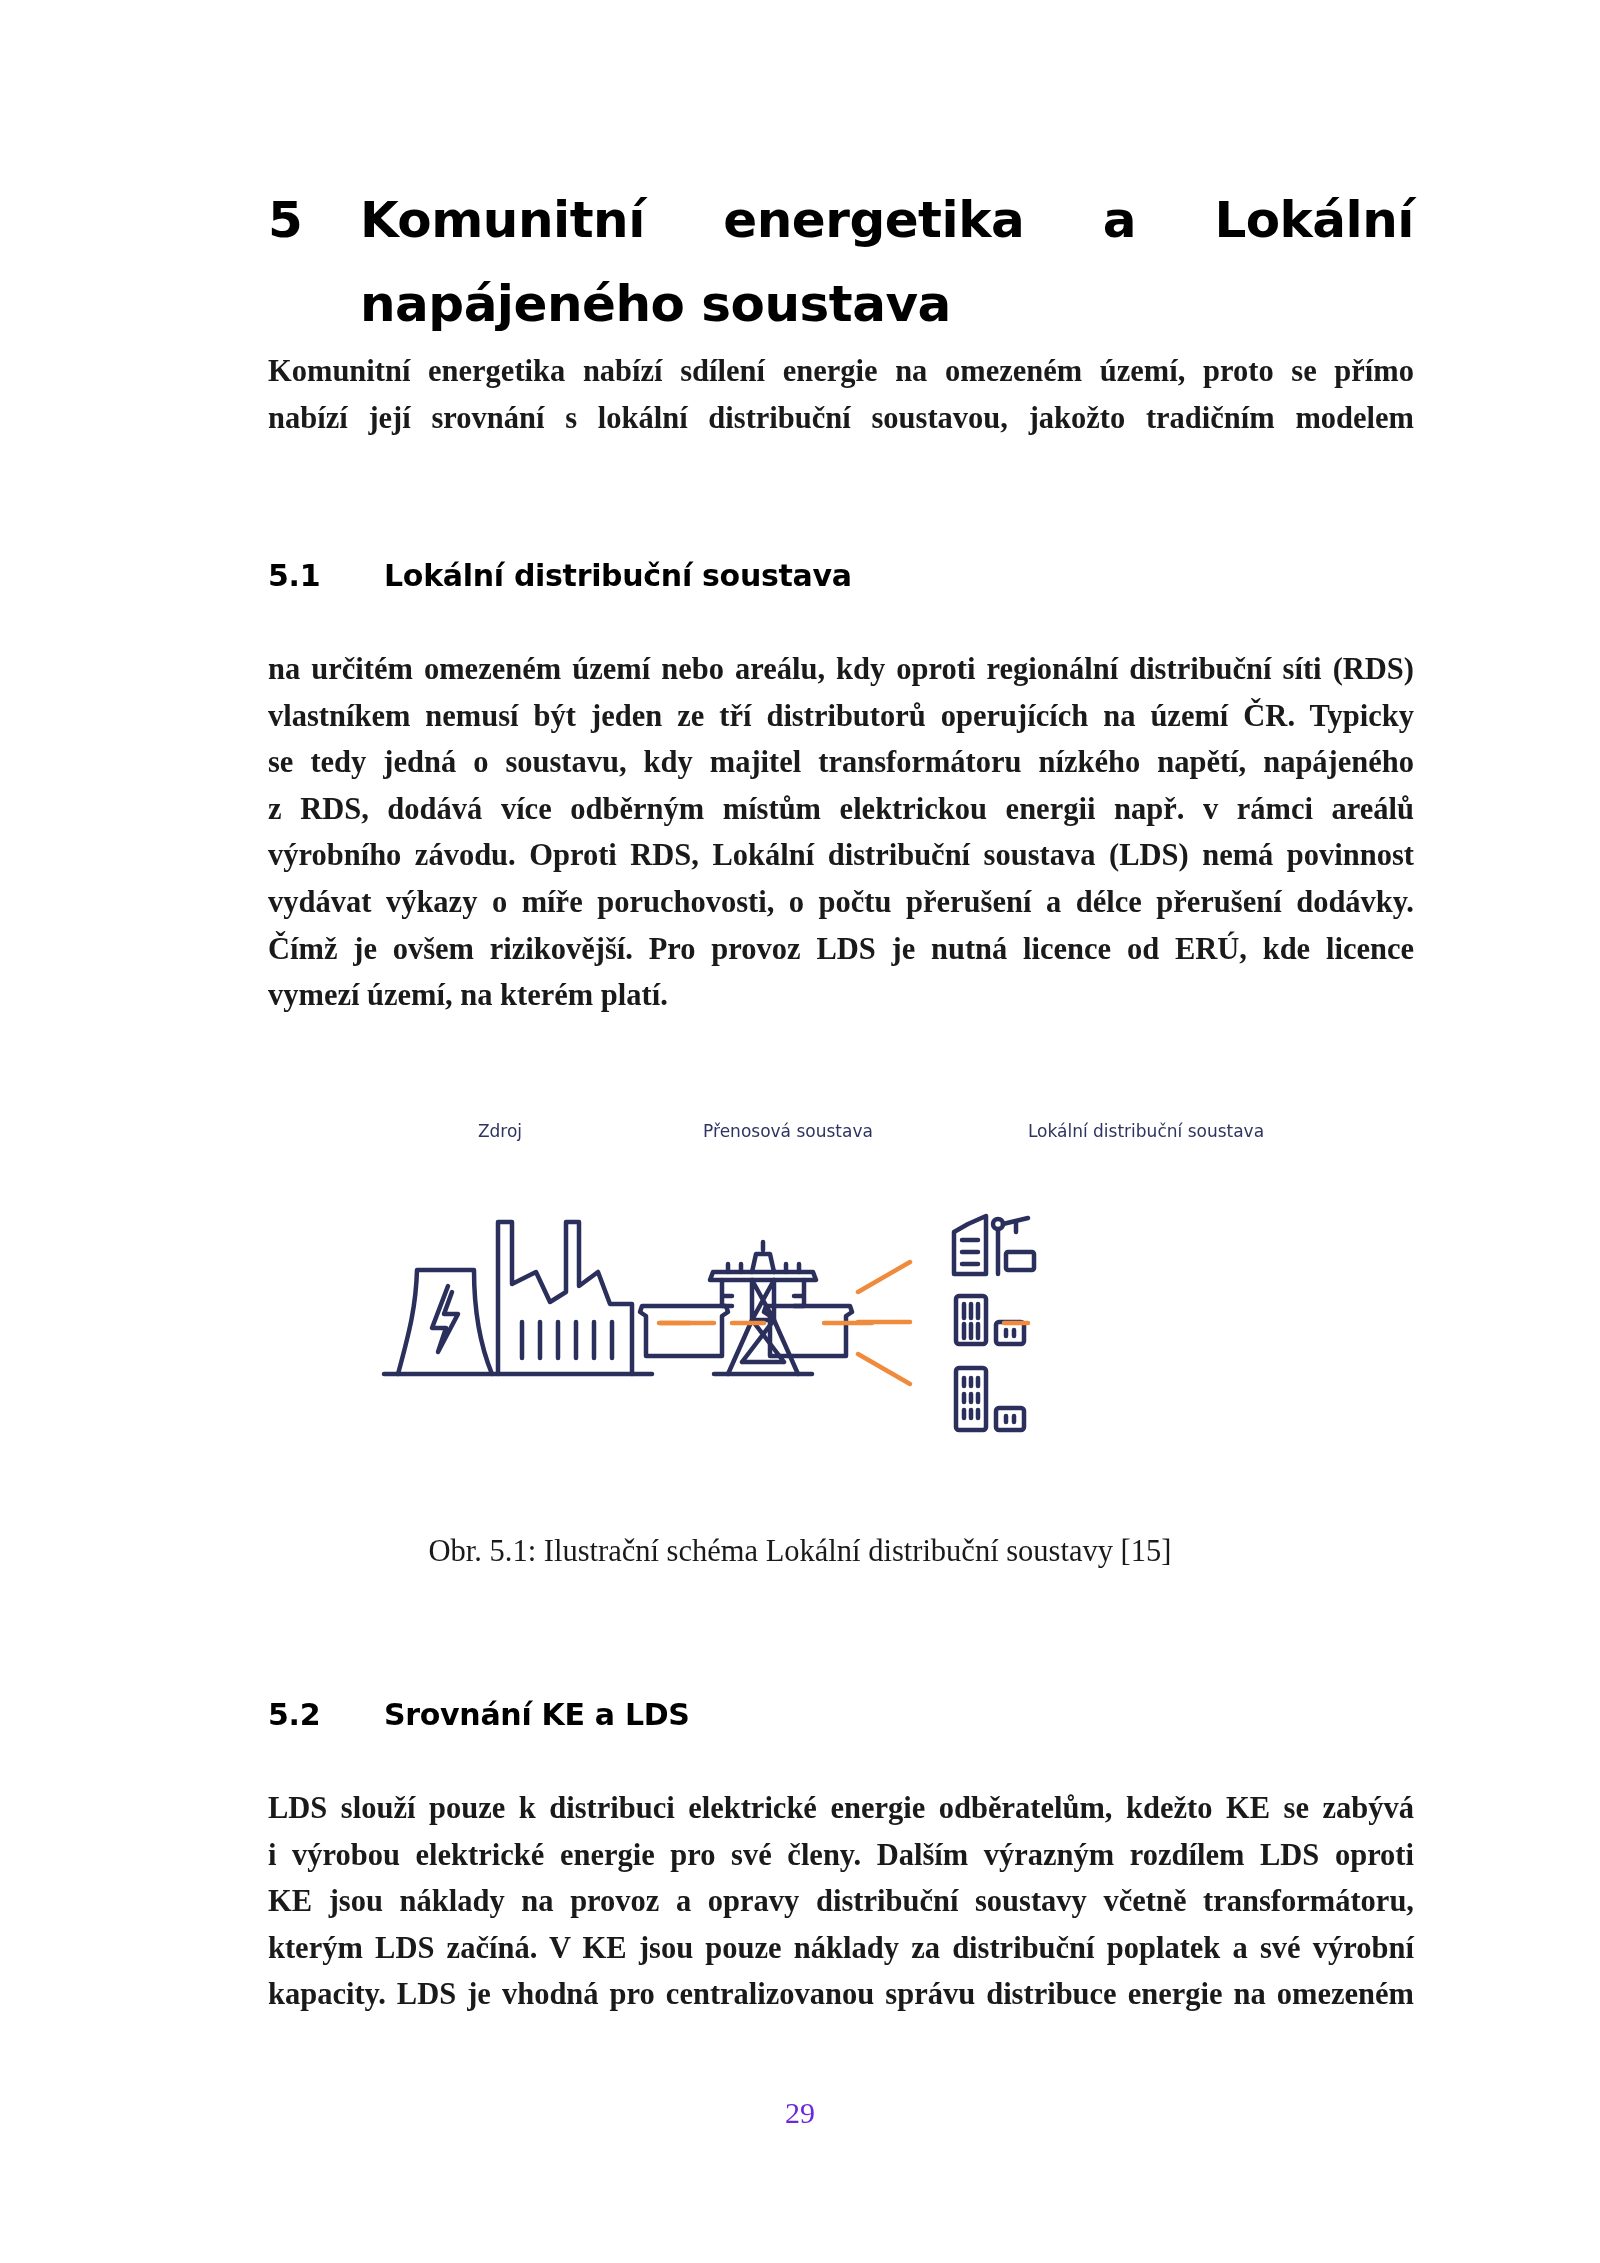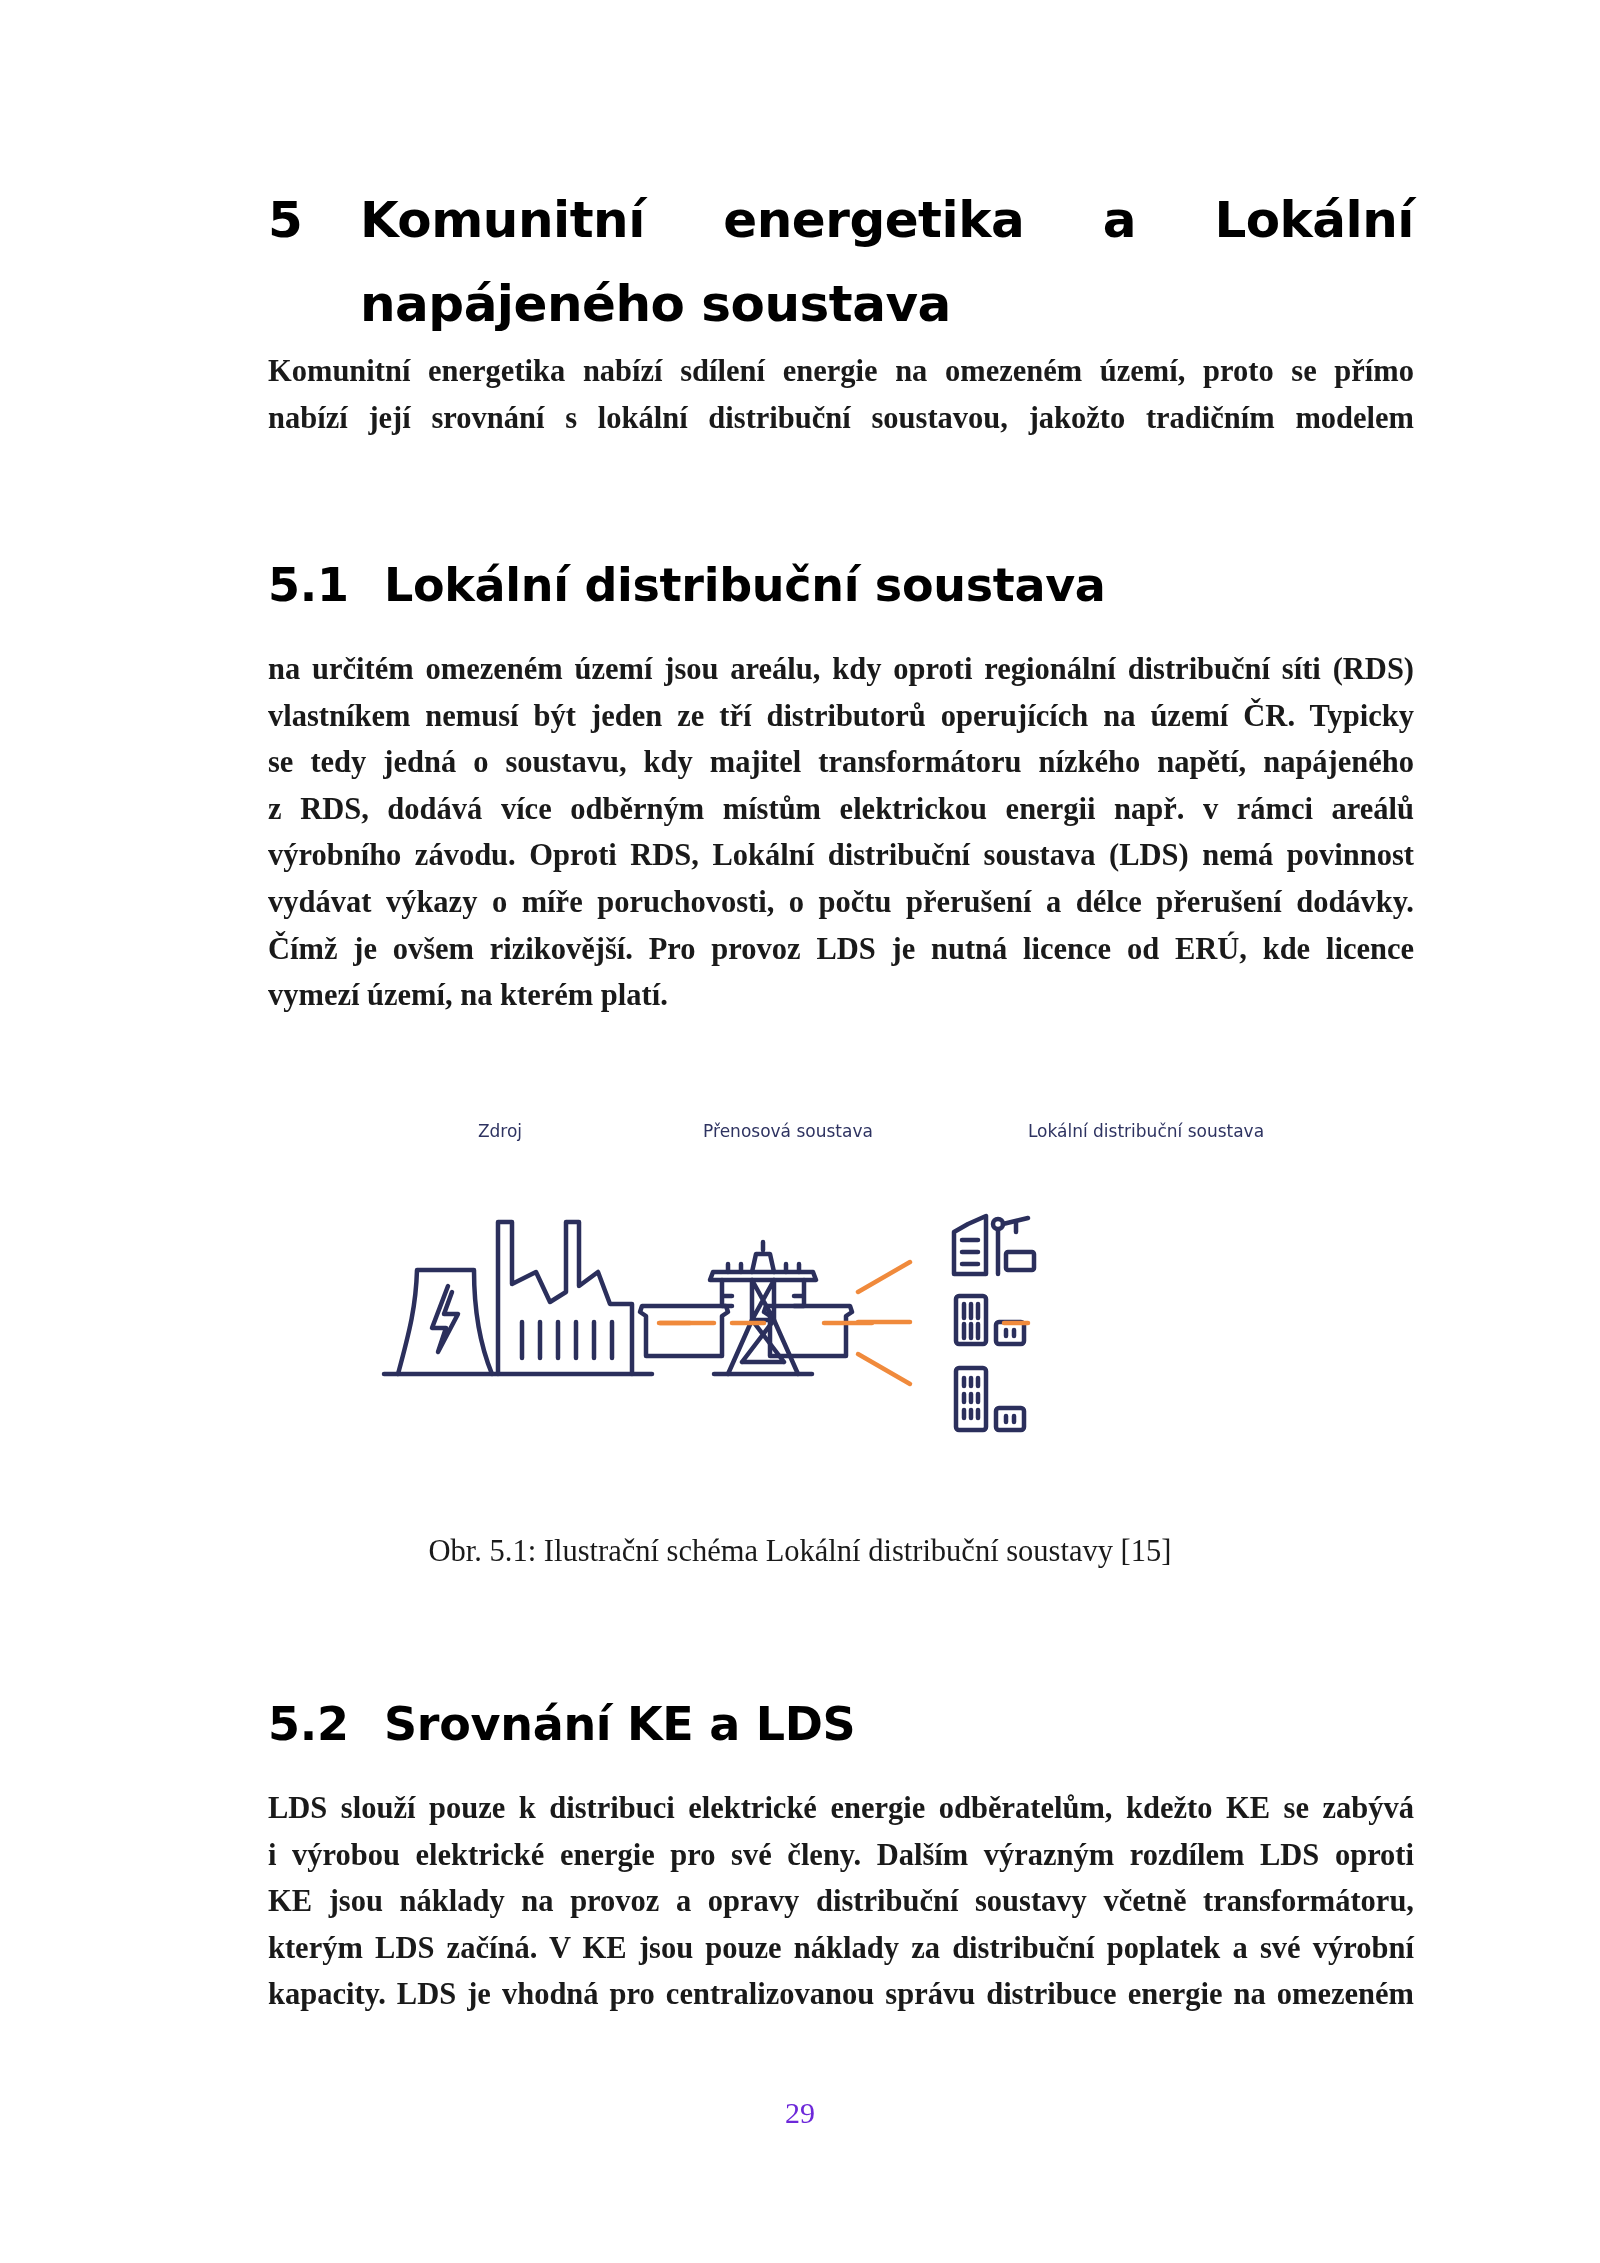--- a/index.html
+++ b/index.html
@@ -19,21 +19,21 @@
 
     .para {
       position: absolute; left: 268px; width: 1146px;
       font-size: 30.5px; line-height: 46.6px; color: #1a1a1a;
       text-align: justify; text-align-last: left; font-weight: bold;
     }
     .para .ln { display: block; text-align: justify; text-align-last: justify; white-space: nowrap; }
     .para .ln.last { text-align-last: left; }
 
     .section {
-      position: absolute; left: 268px; font-weight: bold; font-size: 46px; color: #000;
+      position: absolute; left: 268px; font-weight: bold; font-size: 30px; color: #000;
       letter-spacing: -0.3px;
     }
     .section .snum { display: inline-block; width: 116px; }
 
     .figure { position: absolute; left: 370px; top: 1100px; width: 940px; height: 390px; }
     .fig-label { font-family: "DejaVu Sans", "Liberation Sans", sans-serif; font-size: 17px; fill: #2e3361; }
 
     .caption {
       position: absolute; left: 0; width: 1600px; top: 1534px; text-align: center;
       font-size: 30.5px; color: #1a1a1a;
@@ -61,21 +61,21 @@
 
   <div class="para serif" style="top:348px;">
     <span class="ln">Komunitní energetika nabízí sdílení energie na omezeném území, proto se přímo</span>
     <span class="ln">nabízí její srovnání s lokální distribuční soustavou, jakožto tradičním modelem</span>
   </div>
 
   <div class="section sans" style="top:558px;">
     <span class="snum">5.1</span><span>Lokální distribuční soustava</span>
   </div>
   <div class="para serif" style="top:646px;">
-    <span class="ln">na určitém omezeném území jsou areálu, kdy oproti regionální distribuční síti (RDS)</span>
+    <span class="ln">na určitém omezeném území nebo areálu, kdy oproti regionální distribuční síti (RDS)</span>
     <span class="ln">vlastníkem nemusí být jeden ze tří distributorů operujících na území ČR. Typicky</span>
     <span class="ln">se tedy jedná o soustavu, kdy majitel transformátoru nízkého napětí, napájeného</span>
     <span class="ln">z RDS, dodává více odběrným místům elektrickou energii např. v rámci areálů</span>
     <span class="ln">výrobního závodu. Oproti RDS, Lokální distribuční soustava (LDS) nemá povinnost</span>
     <span class="ln">vydávat výkazy o míře poruchovosti, o počtu přerušení a délce přerušení dodávky.</span>
     <span class="ln">Čímž je ovšem rizikovější.  Pro provoz LDS je nutná licence od ERÚ, kde licence</span>
     <span class="ln last">vymezí území, na kterém platí.</span>
   </div>
 
   <div class="figure">

